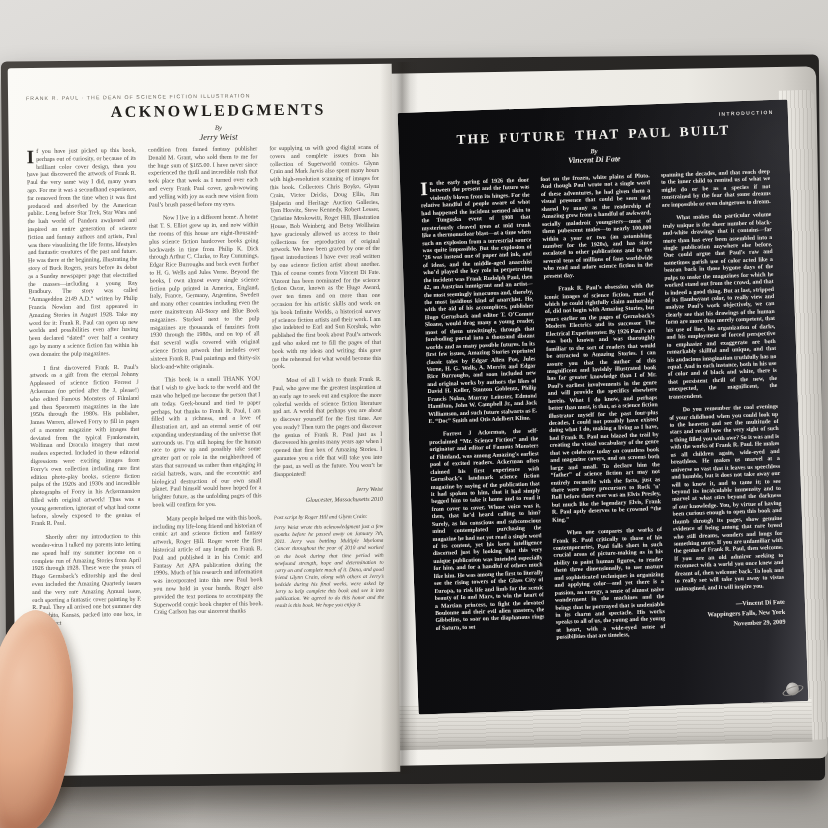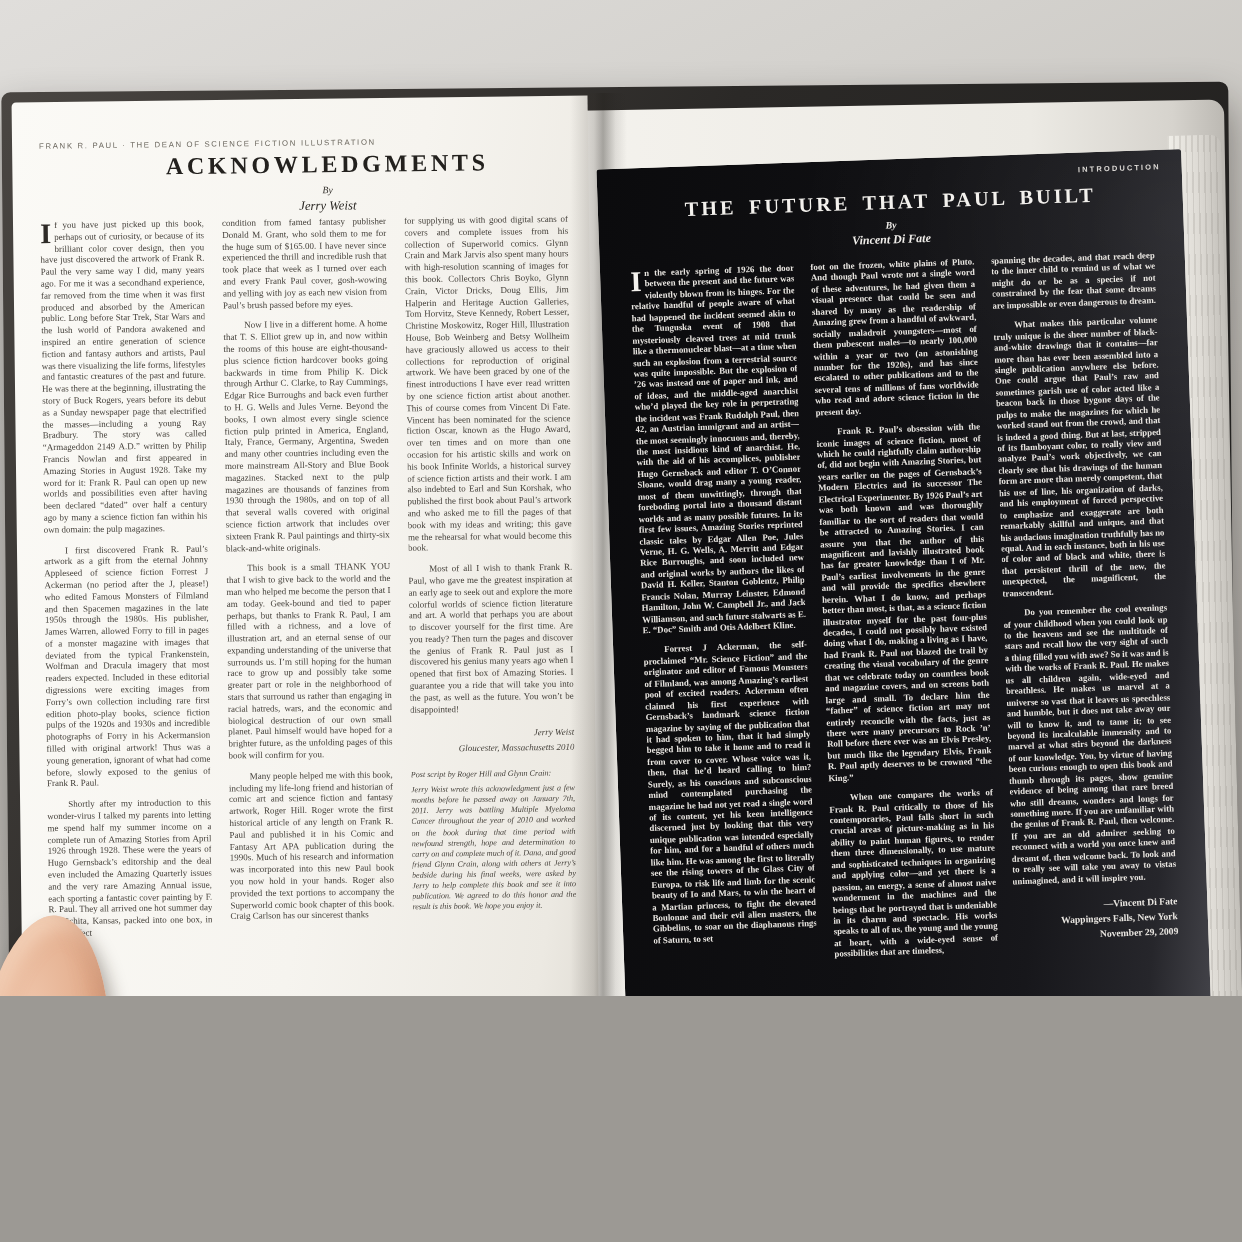--- a/index.html
+++ b/index.html
@@ -1,16 +1,16 @@
 <!DOCTYPE html>
 <html><head>
 <meta charset="utf-8">
 <style>
   html,body{margin:0;padding:0;background:#9c9994;}
-  .photo{position:relative;width:828px;height:664px;overflow:hidden;
+  .photo{position:relative;width:828px;height:828px;overflow:hidden;
     background:linear-gradient(155deg,#e0dedb 0%,#d4d2ce 28%,#c5c2bd 58%,#a5a29d 100%);
     font-family:"Liberation Serif",serif;}
   .corner-shade{position:absolute;left:-60px;top:640px;width:260px;height:240px;
     background:radial-gradient(ellipse at 30% 60%,rgba(60,52,45,.35),rgba(60,52,45,0) 70%);}
   .book-shadow{position:absolute;left:0;top:690px;width:828px;height:140px;
     background:radial-gradient(ellipse at 45% 40%,rgba(35,30,25,.55),rgba(35,30,25,0) 72%);}
   .cover{position:absolute;left:4px;top:58px;width:818px;height:726px;border-radius:6px;
     transform:rotate(-.5deg);
     background:linear-gradient(120deg,#4a4642,#2b2927 40%,#1d1c1b);
     box-shadow:0 14px 28px rgba(20,16,12,.45);}

